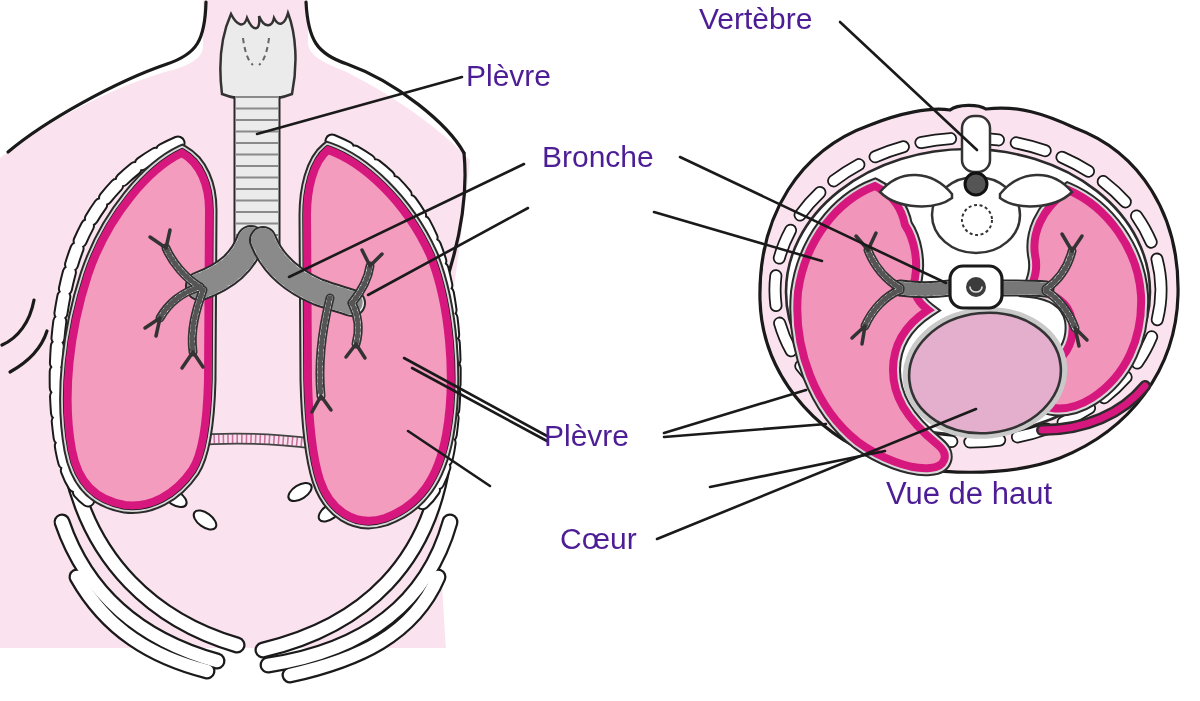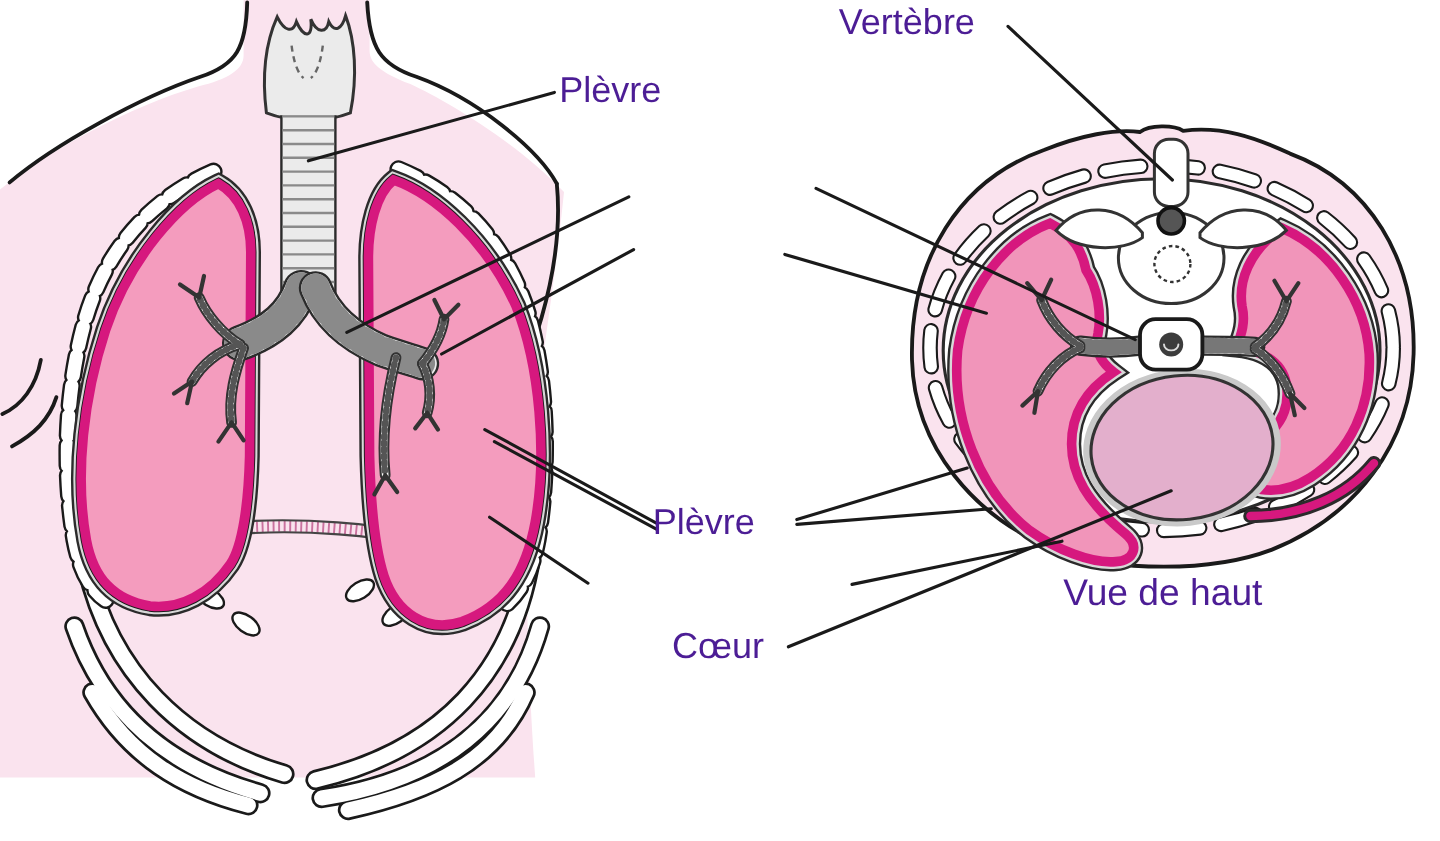--- a/index.html
+++ b/index.html
@@ -261,18 +261,19 @@
     <line x1="664" y1="433" x2="806" y2="390"></line>
     <line x1="664" y1="437" x2="826" y2="424"></line>
     <line x1="490" y1="486" x2="408" y2="431"></line>
     <line x1="710" y1="487" x2="885" y2="451"></line>
     <line x1="657" y1="539" x2="976" y2="409"></line>
     <line x1="840" y1="22" x2="977" y2="150"></line>
   </g>
 </svg>
 
 <div class="label" style="left:466px;top:59px">Plèvre</div>
+<div class="label" style="left:542px;top:140px">Bronche</div>
 <div class="label" style="left:544px;top:419px">Plèvre</div>
 <div class="label" style="left:560px;top:522px">Cœur</div>
 <div class="label" style="left:699px;top:2px">Vertèbre</div>
 <div class="label caption" style="left:886px;top:477px">Vue de haut</div>
 
 </div>
 
 </body></html>

